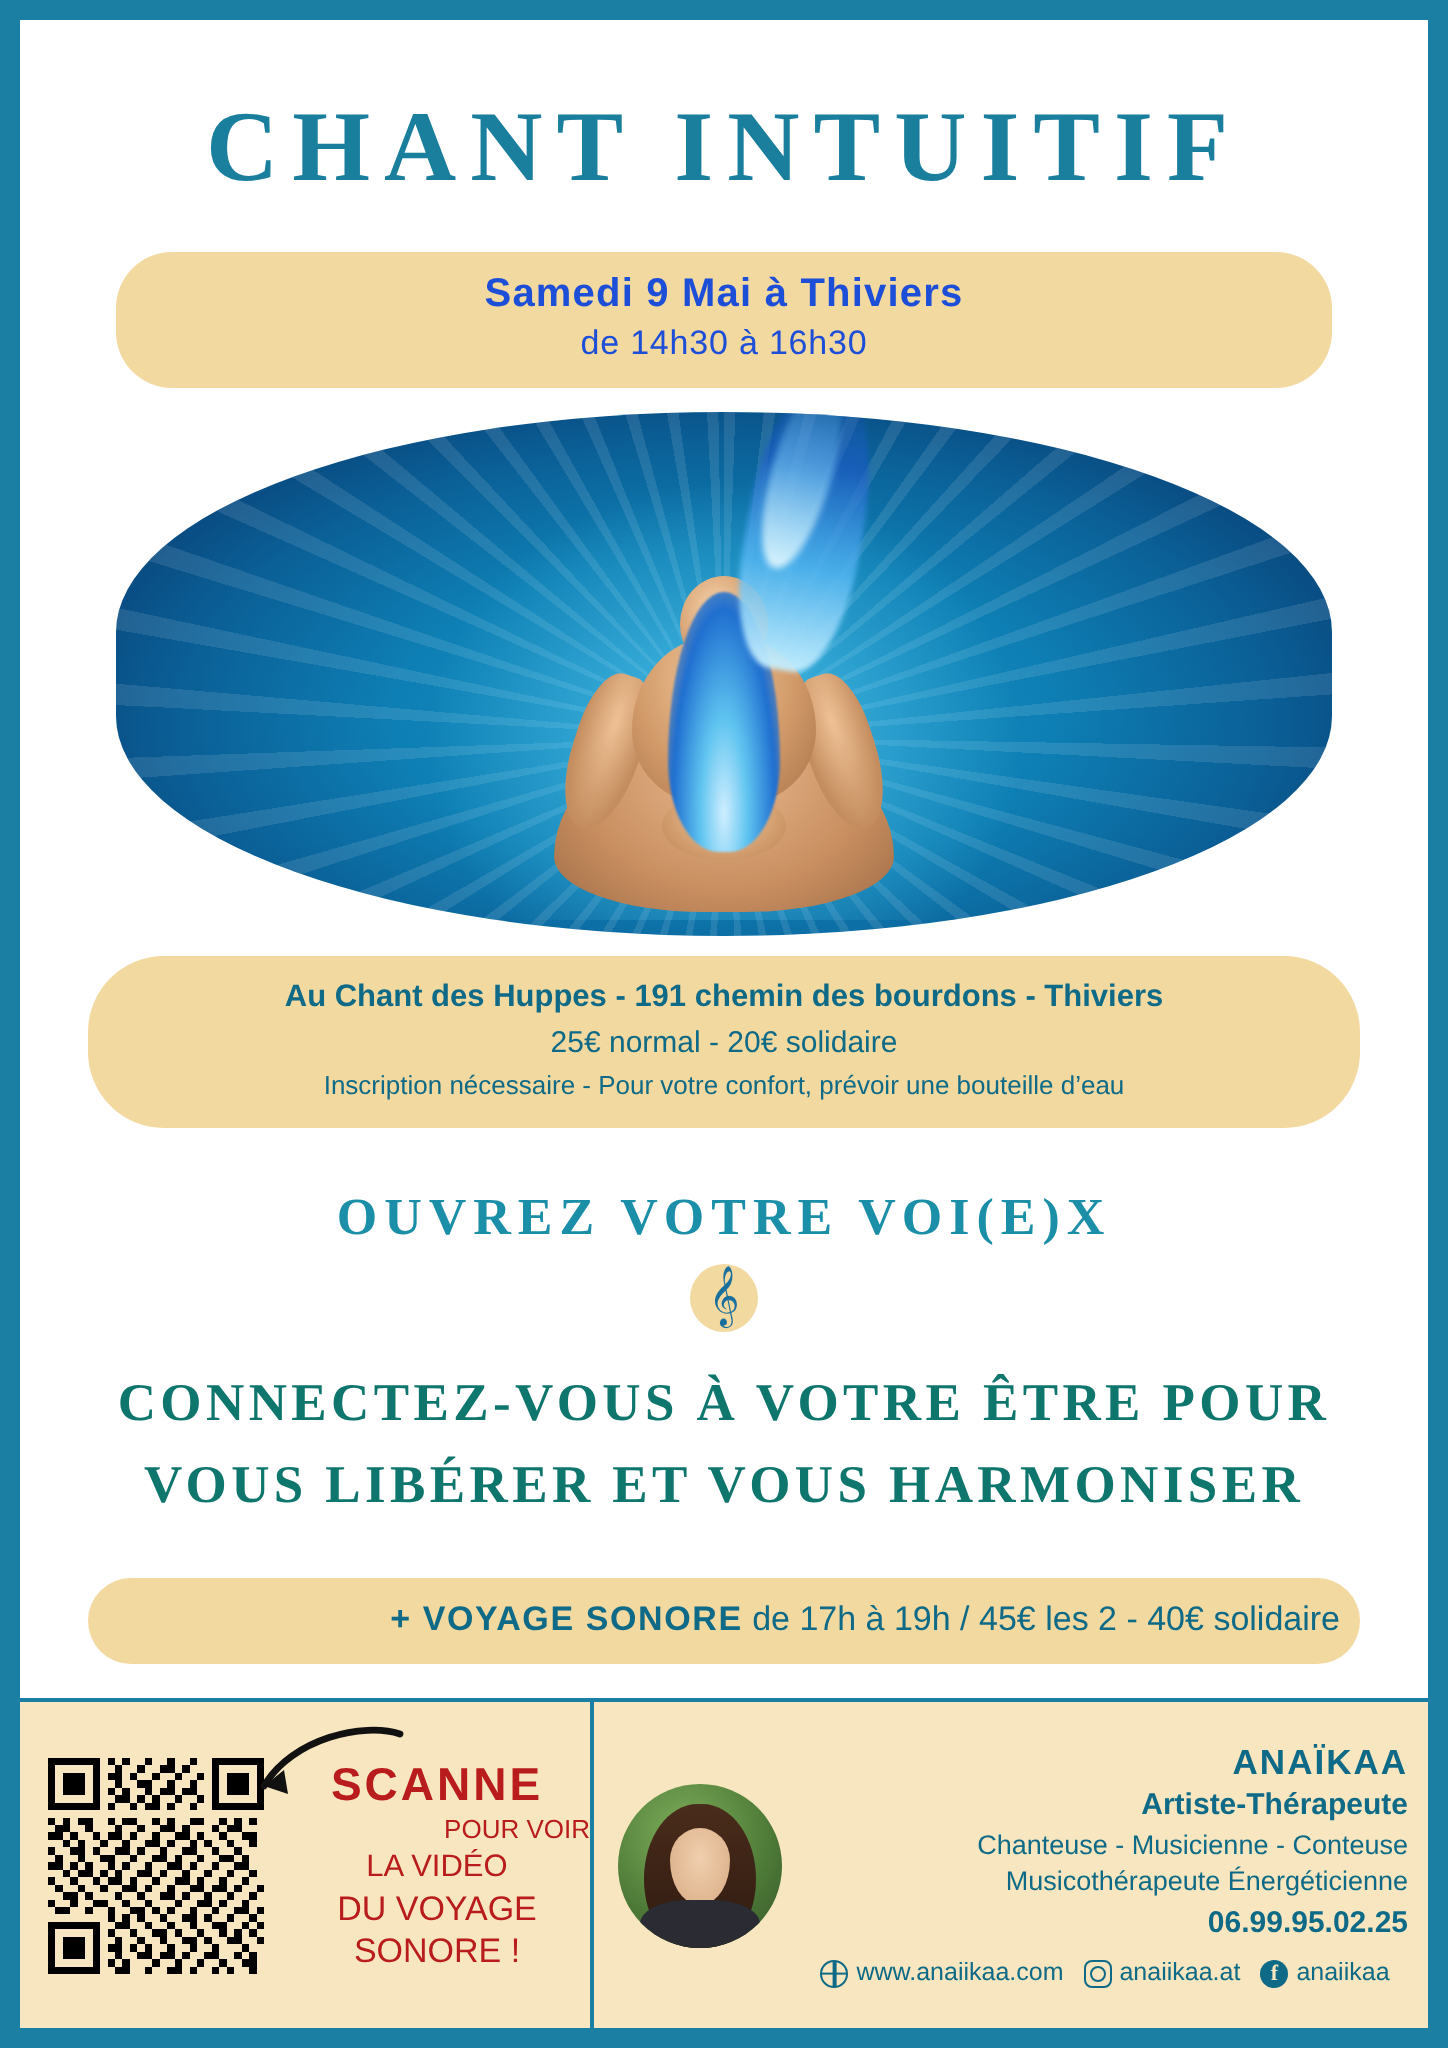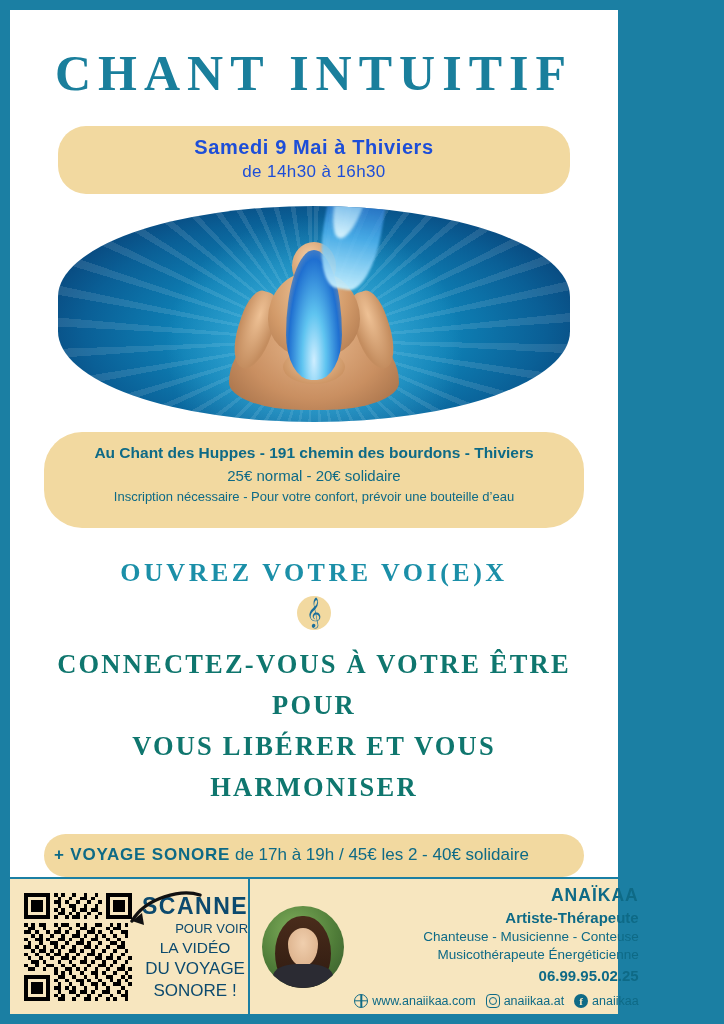--- a/index.html
+++ b/index.html
@@ -7,21 +7,21 @@
   body {
     width: 724px;
     height: 1024px;
     background: #1b7fa3;
     font-family: "Liberation Sans", sans-serif;
     overflow: hidden;
   }
   .poster {
     position: absolute;
     left: 10px; top: 10px;
-    width: 608px; height: 1004px;
+    width: 704px; height: 1004px;
     background: #ffffff;
     display: flex;
     flex-direction: column;
   }
   
   .title {
     text-align: center;
     color: #1a7f9c;
     font-size: 50px;
     font-weight: bold;
@@ -151,21 +151,21 @@
     background: linear-gradient(to top, rgba(230,250,255,0.9), rgba(120,200,245,0.6), rgba(255,255,255,0));
     border-radius: 50%;
     transform: rotate(16deg);
     filter: blur(1.6px);
   }
   
   .venue-band {
     margin: 10px 34px 0 34px;
     background: #f2d9a0;
     border-radius: 38px;
-    padding: 12px 18px 24px 18px;
+    padding: 12px 18px 14px 18px;
     text-align: center;
     color: #0e6a86;
   }
   .venue-band .v1 { font-size: 15.5px; font-weight: bold; padding-bottom: 5px; }
   .venue-band .v2 { font-size: 15px; padding-bottom: 5px; }
   .venue-band .v3 { font-size: 13px; }
   
   .slogan1 {
     text-align: center;
     color: #1b8fa8;
@@ -205,21 +205,21 @@
     letter-spacing: 2.2px;
     line-height: 1.55;
     padding: 6px 18px 0 18px;
   }
   
   .voyage-band {
     margin: 26px 34px 0 34px;
     background: #f2d9a0;
     border-radius: 24px;
     padding: 11px 10px 12px 10px;
-    text-align: left;
+    text-align: right;
     color: #0e6a86;
     font-size: 17px;
   }
   .voyage-band b { letter-spacing: 0.8px; }
   
   .footer {
     margin-top: auto;
     height: 165px;
     background: #f7e6bf;
     border-top: 2px solid #1b7fa3;
@@ -233,21 +233,21 @@
     padding-left: 14px;
     border-right: 2px solid #1b7fa3;
   }
   .qr {
     width: 108px; height: 108px;
     background: #f7e6bf;
     position: relative;
   }
   .scan-text {
     margin-left: 10px;
-    color: #0c4a6e;
+    color: #b91c1c;
     text-align: center;
     line-height: 1.28;
   }
   .scan-text .s1 { font-size: 23px; font-weight: bold; letter-spacing: 1.5px; }
   .scan-text .s2 { font-size: 13px; text-align: right; }
   .scan-text .s3 { font-size: 15.5px; }
   .scan-text .s4 { font-size: 17px; }
   .arrow {
     position: absolute;
     left: 112px; top: 12px;

